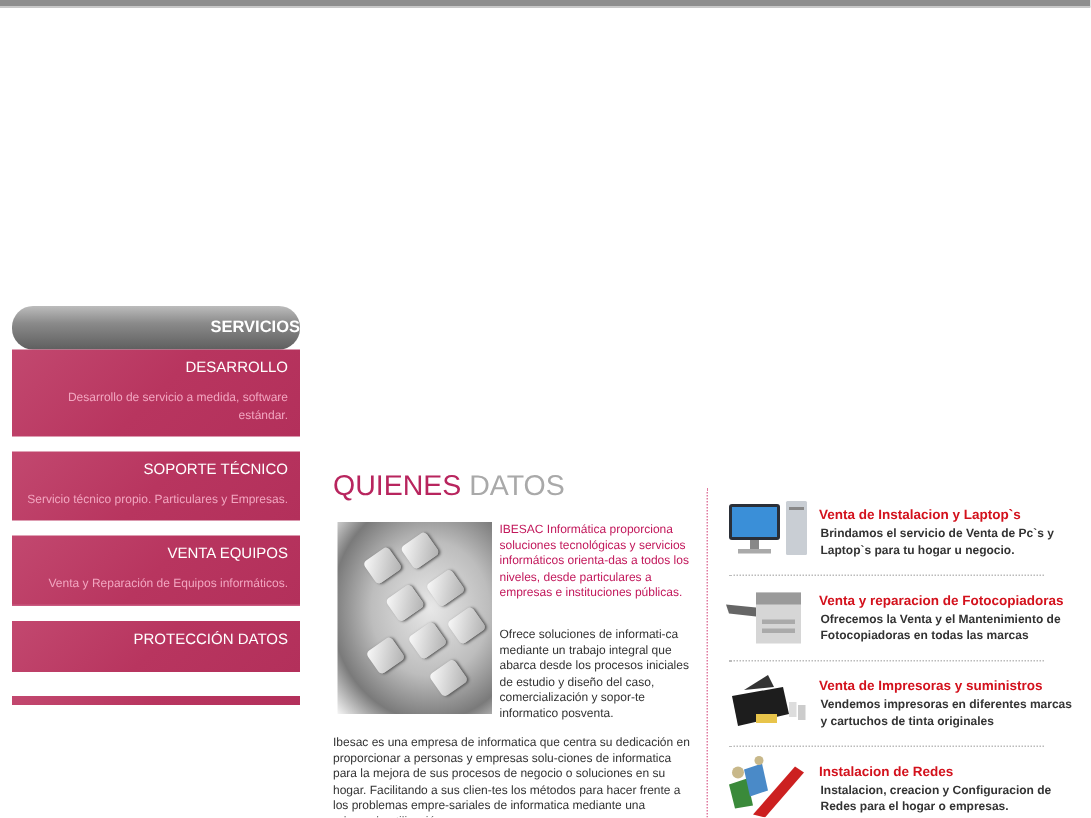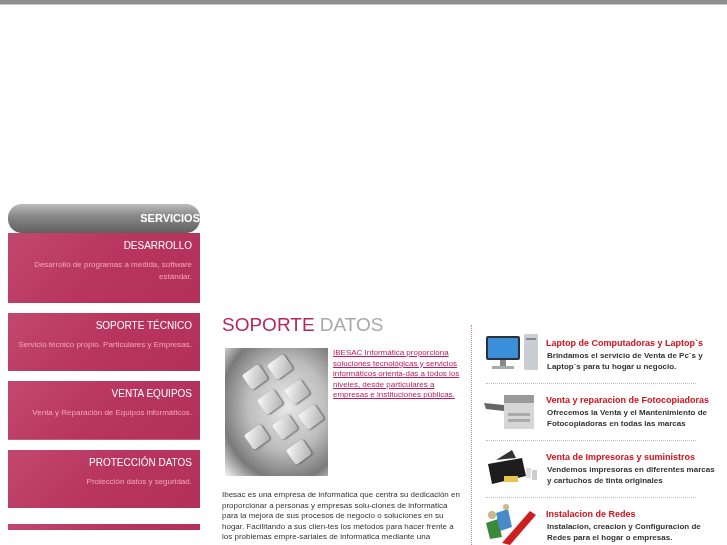--- a/index.html
+++ b/index.html
@@ -2,111 +2,111 @@
 <html><head>
 <meta charset="utf-8">
 <style>
   html,body{margin:0;padding:0;}
   body{width:727px;height:545px;overflow:hidden;background:#fff;position:relative;font-family:"Liberation Sans",sans-serif;}
   .topbar{position:absolute;left:0;top:0;width:727px;height:4px;background:#8e8e8e;border-bottom:1px solid #c9c9c9;}
   .sidebar{position:absolute;left:8px;top:204px;width:192px;}
   .sb-header{height:29px;background:linear-gradient(#bcbcbc 0%,#8a8a8a 40%,#5f5f5f 100%);color:#fff;font-size:11px;font-weight:bold;text-align:right;padding-right:0;line-height:29px;box-sizing:border-box;border-radius:14px;}
   .sb-block{background:linear-gradient(135deg,#c2486f 0%,#b8355f 50%,#b3305b 100%);margin-bottom:10px;}
   .sb-block.first{margin-top:0;}
-  .sb-item{padding:6px 8px 20px 8px;text-align:right;box-sizing:border-box;}
+  .sb-item{padding:6px 8px 8px 8px;text-align:right;box-sizing:border-box;}
   .sb-title{color:#fff;font-size:10px;line-height:14px;margin-bottom:6px;display:block;}
   .sb-desc{color:#f2a6c0;font-size:8px;line-height:12px;display:block;}
   .sb-divider{height:1px;background:#c95a80;}
   .main{position:absolute;left:222px;top:314px;width:240px;}
   .heading{font-size:19px;letter-spacing:0px;margin:0 0 12px 0;line-height:22px;}
   .h-pink{color:#b8255e;}
   .h-gray{color:#a9a9a9;}
   .intro{position:relative;height:140px;}
   .keyboard{position:absolute;left:3px;top:0;width:103px;height:128px;background:radial-gradient(ellipse at 60% 45%,#e8e8e8 0%,#bdbdbd 45%,#7a7a7a 75%,#f6f6f6 100%);}
   .kb-key{position:absolute;width:20px;height:18px;background:linear-gradient(135deg,#fafafa,#b0b0b0);border-radius:3px;transform:rotate(-35deg);box-shadow:1px 1px 2px #555;}
-  .intro-pink{position:absolute;left:111px;top:0;width:130px;color:#c2185b;font-size:8px;line-height:10.6px;text-decoration:underline;}
+  .intro-pink{position:absolute;left:111px;top:0;width:130px;color:#c2185b;font-size:8px;line-height:10.6px;}
   .intro-gray{position:absolute;left:111px;top:70px;width:130px;color:#333;font-size:8px;line-height:10.6px;}
   .body-text{position:absolute;left:0;top:176px;width:240px;color:#333;font-size:8px;line-height:10.6px;height:55px;overflow:hidden;}
   .vline{position:absolute;left:471px;top:325px;width:0;height:220px;border-left:1px dotted #e07aa0;}
   .services{position:absolute;left:480px;top:330px;width:240px;}
   .svc{position:relative;height:48px;margin-bottom:9px;}
   .svc-sep{position:absolute;left:6px;bottom:-6px;width:210px;border-bottom:1px dotted #bbb;}
   .svc-icon{position:absolute;left:2px;top:2px;width:60px;height:42px;}
   .svc-title{position:absolute;left:66px;top:8px;color:#d3111c;font-size:9px;font-weight:bold;white-space:nowrap;}
   .svc-desc{position:absolute;left:67px;top:21px;color:#333;font-size:8px;line-height:10.5px;width:170px;font-weight:bold;}
 </style>
 </head>
 <body>
 
 <div class="topbar"></div>
 
 <div class="sidebar">
   <div class="sb-header">SERVICIOS</div>
   <div class="sb-block first">
     <div class="sb-item">
       <span class="sb-title">DESARROLLO</span>
-      <span class="sb-desc">Desarrollo de programas a medida, software estándar.</span>
+      <span class="sb-desc">Desarrollo de servicio a medida, software estándar.</span>
     </div>
   </div>
   <div class="sb-block">
     <div class="sb-item">
       <span class="sb-title">SOPORTE TÉCNICO</span>
       <span class="sb-desc">Servicio técnico propio. Particulares y Empresas.</span>
     </div>
   </div>
   <div class="sb-block">
     <div class="sb-item">
       <span class="sb-title">VENTA EQUIPOS</span>
       <span class="sb-desc">Venta y Reparación de Equipos informáticos.</span>
     </div>
     <div class="sb-divider"></div>
   </div>
   <div class="sb-block">
     <div class="sb-item">
       <span class="sb-title">PROTECCIÓN DATOS</span>
-      <span class="sb-desc">Protección datos y seguridad.</span>
     </div>
   </div>
   <div class="sb-block" style="height:6px;margin-top:16px;"></div>
 </div>
 
 <div class="main">
   <div class="heading">
-    <span class="h-pink">SOPORTE</span>
+    <span class="h-pink">QUIENES</span>
     <span class="h-gray">DATOS</span>
   </div>
   <div class="intro">
     <div class="keyboard">
       <div class="kb-key" style="left:20px;top:20px;"></div>
       <div class="kb-key" style="left:45px;top:10px;"></div>
       <div class="kb-key" style="left:35px;top:45px;"></div>
       <div class="kb-key" style="left:62px;top:35px;"></div>
       <div class="kb-key" style="left:50px;top:70px;"></div>
       <div class="kb-key" style="left:76px;top:60px;"></div>
       <div class="kb-key" style="left:22px;top:80px;"></div>
       <div class="kb-key" style="left:64px;top:95px;"></div>
     </div>
     <div class="intro-pink">IBESAC Informática proporciona soluciones tecnológicas y servicios informáticos orienta-das a todos los niveles, desde particulares a empresas e instituciones públicas.</div>
+    <div class="intro-gray">Ofrece soluciones de informati-ca mediante un trabajo integral que abarca desde los procesos iniciales de estudio y diseño del caso, comercialización y sopor-te informatico posventa.</div>
   </div>
   <div class="body-text">Ibesac es una empresa de informatica que centra su dedicación en proporcionar a personas y empresas solu-ciones de informatica para la mejora de sus procesos de negocio o soluciones en su hogar. Facilitando a sus clien-tes los métodos para hacer frente a los problemas empre-sariales de informatica mediante una adecuada utilización</div>
 </div>
 
 <div class="vline"></div>
 
 <div class="services">
   <div class="svc">
     <svg class="svc-icon" viewBox="0 0 60 42">
       <rect x="4" y="4" width="34" height="24" rx="2" fill="#2a2f38"></rect>
       <rect x="6" y="6" width="30" height="20" fill="#3a8fd8"></rect>
       <rect x="18" y="28" width="6" height="6" fill="#888"></rect>
       <rect x="10" y="34" width="22" height="3" fill="#aaa"></rect>
       <rect x="42" y="2" width="14" height="36" rx="1" fill="#c9ced4"></rect>
       <rect x="44" y="6" width="10" height="2" fill="#888"></rect>
     </svg>
-    <div class="svc-title">Laptop de Computadoras y Laptop`s</div>
+    <div class="svc-title">Venta de Instalacion y Laptop`s</div>
     <div class="svc-desc">Brindamos el servicio de Venta de Pc`s y Laptop`s para tu hogar u negocio.</div>
     <div class="svc-sep"></div>
   </div>
   <div class="svc">
     <svg class="svc-icon" viewBox="0 0 60 42">
       <rect x="22" y="6" width="30" height="34" fill="#d6d6d6"></rect>
       <rect x="22" y="6" width="30" height="8" fill="#9a9a9a"></rect>
       <polygon points="2,14 22,16 22,22 4,20" fill="#666"></polygon>
       <rect x="26" y="24" width="22" height="3" fill="#aaa"></rect>
       <rect x="26" y="30" width="22" height="3" fill="#aaa"></rect>

